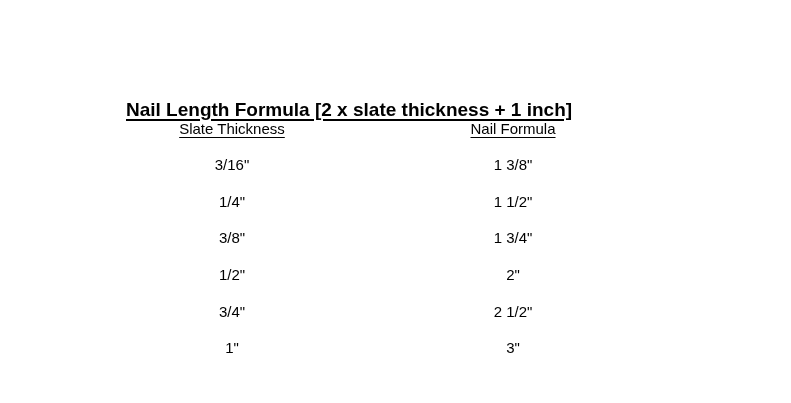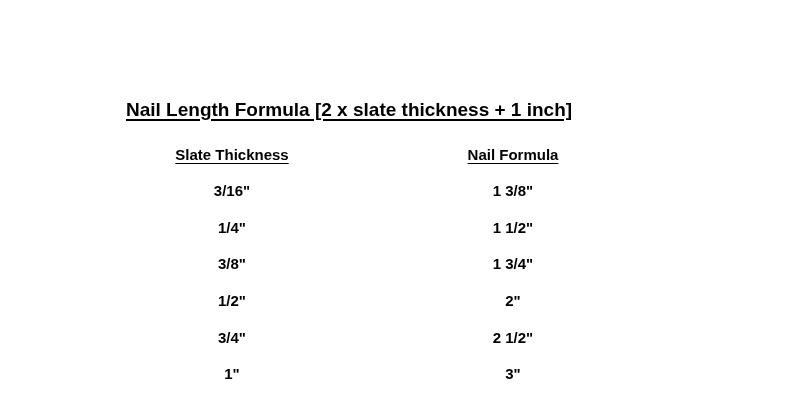--- a/index.html
+++ b/index.html
@@ -28,23 +28,22 @@
     font-weight: bold;
     text-decoration: underline;
     text-decoration-thickness: 2px;
     text-underline-offset: 3px;
     white-space: nowrap;
     line-height: 22px;
   }
   .table {
     position: absolute;
     left: 0;
-    top: 140px;
+    top: 114px;
     width: 789px;
-    font-weight: bold;
   }
   .row {
     position: relative;
     height: 36.7px;
   }
   .row.header {
     height: 42px;
   }
   .cell {
     position: absolute;

